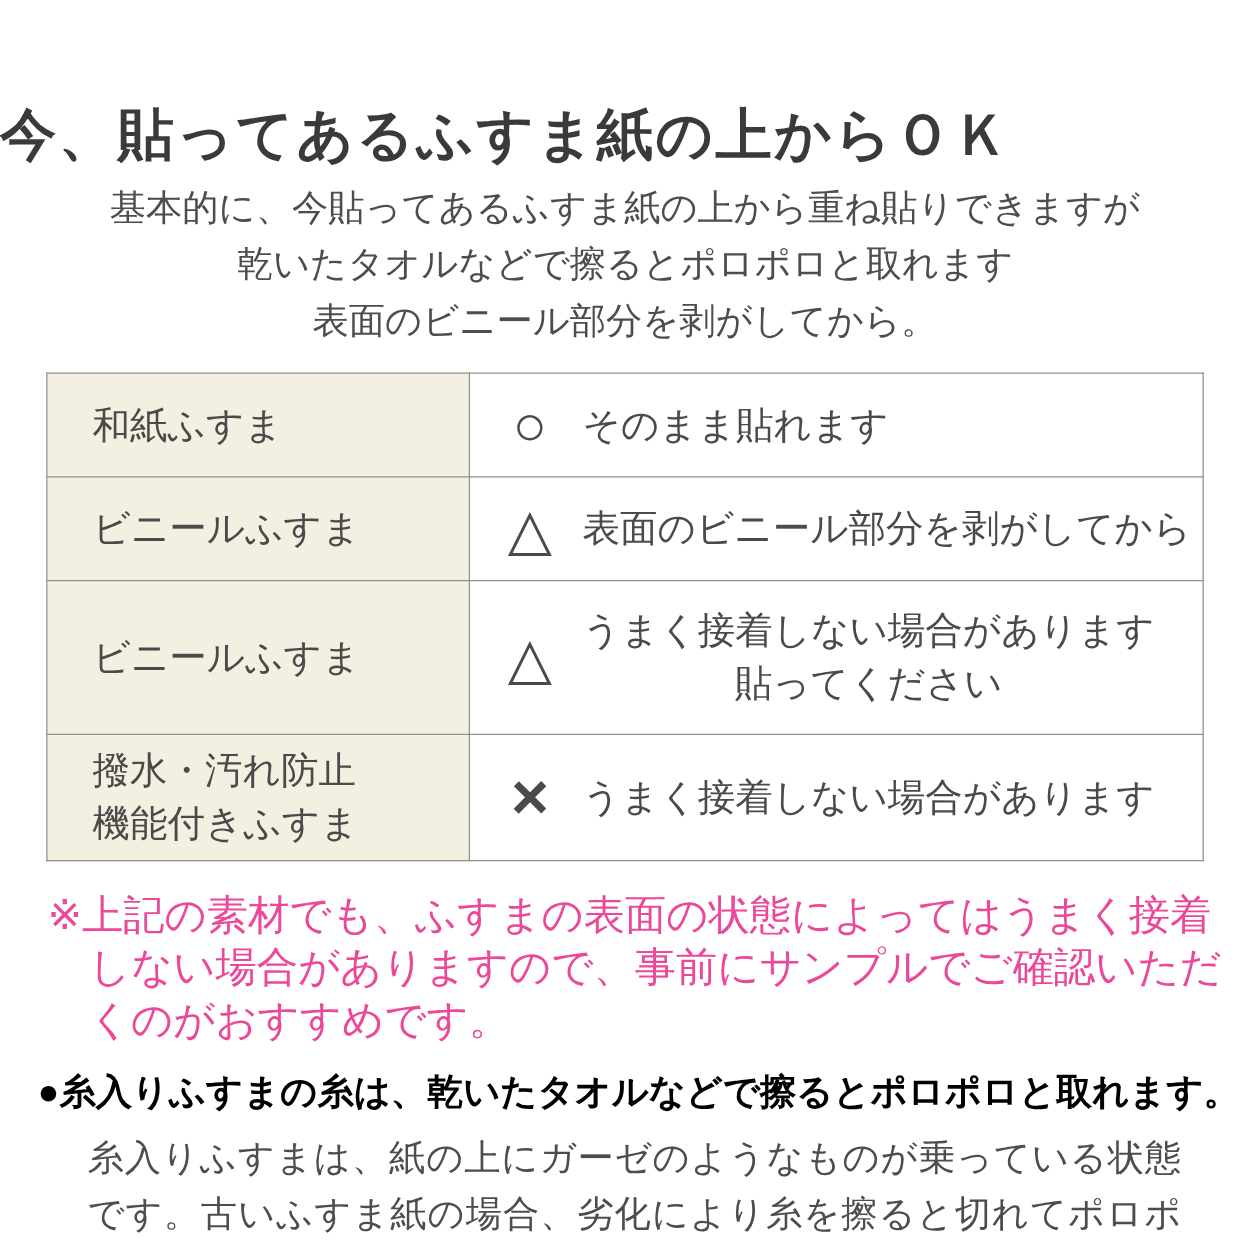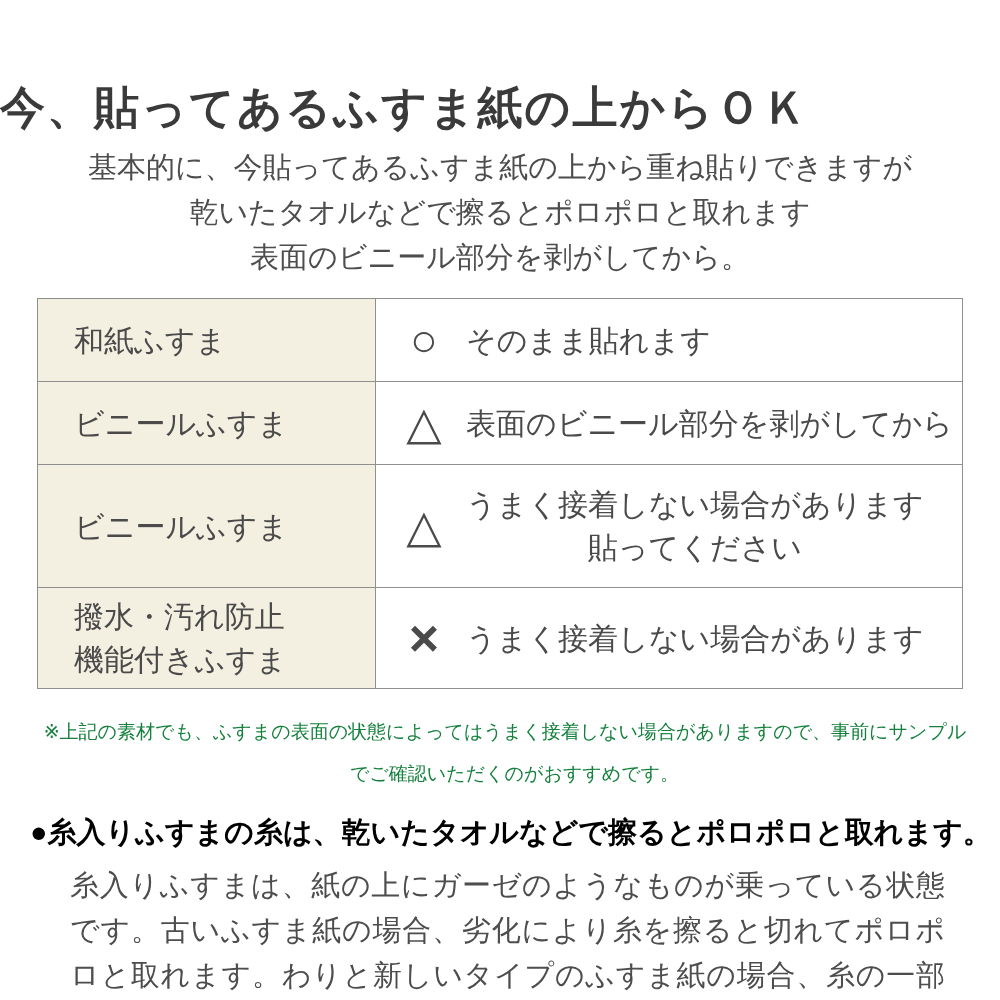--- a/index.html
+++ b/index.html
@@ -83,26 +83,25 @@
     color: #4a4a4a;
   }
   tr.row-1 { height: 78px; }
   tr.row-2 { height: 76px; }
   tr.row-3 { height: 95px; }
   tr.row-4 { height: 101px; }
 
   .note {
     margin: 22px 0 0 38px;
     width: 915px;
-    font-size: 19px;
+    font-size: 33px;
     line-height: 42px;
-    color: #15803d;
+    color: #ec4899;
     padding-left: 1em;
     text-indent: -1em;
-    text-align: center;
   }
   .bullet-heading {
     margin: 16px 0 0 30px;
     font-size: 29px;
     line-height: 42px;
     font-weight: bold;
     color: #000000;
     white-space: nowrap;
   }
   .paragraph {

